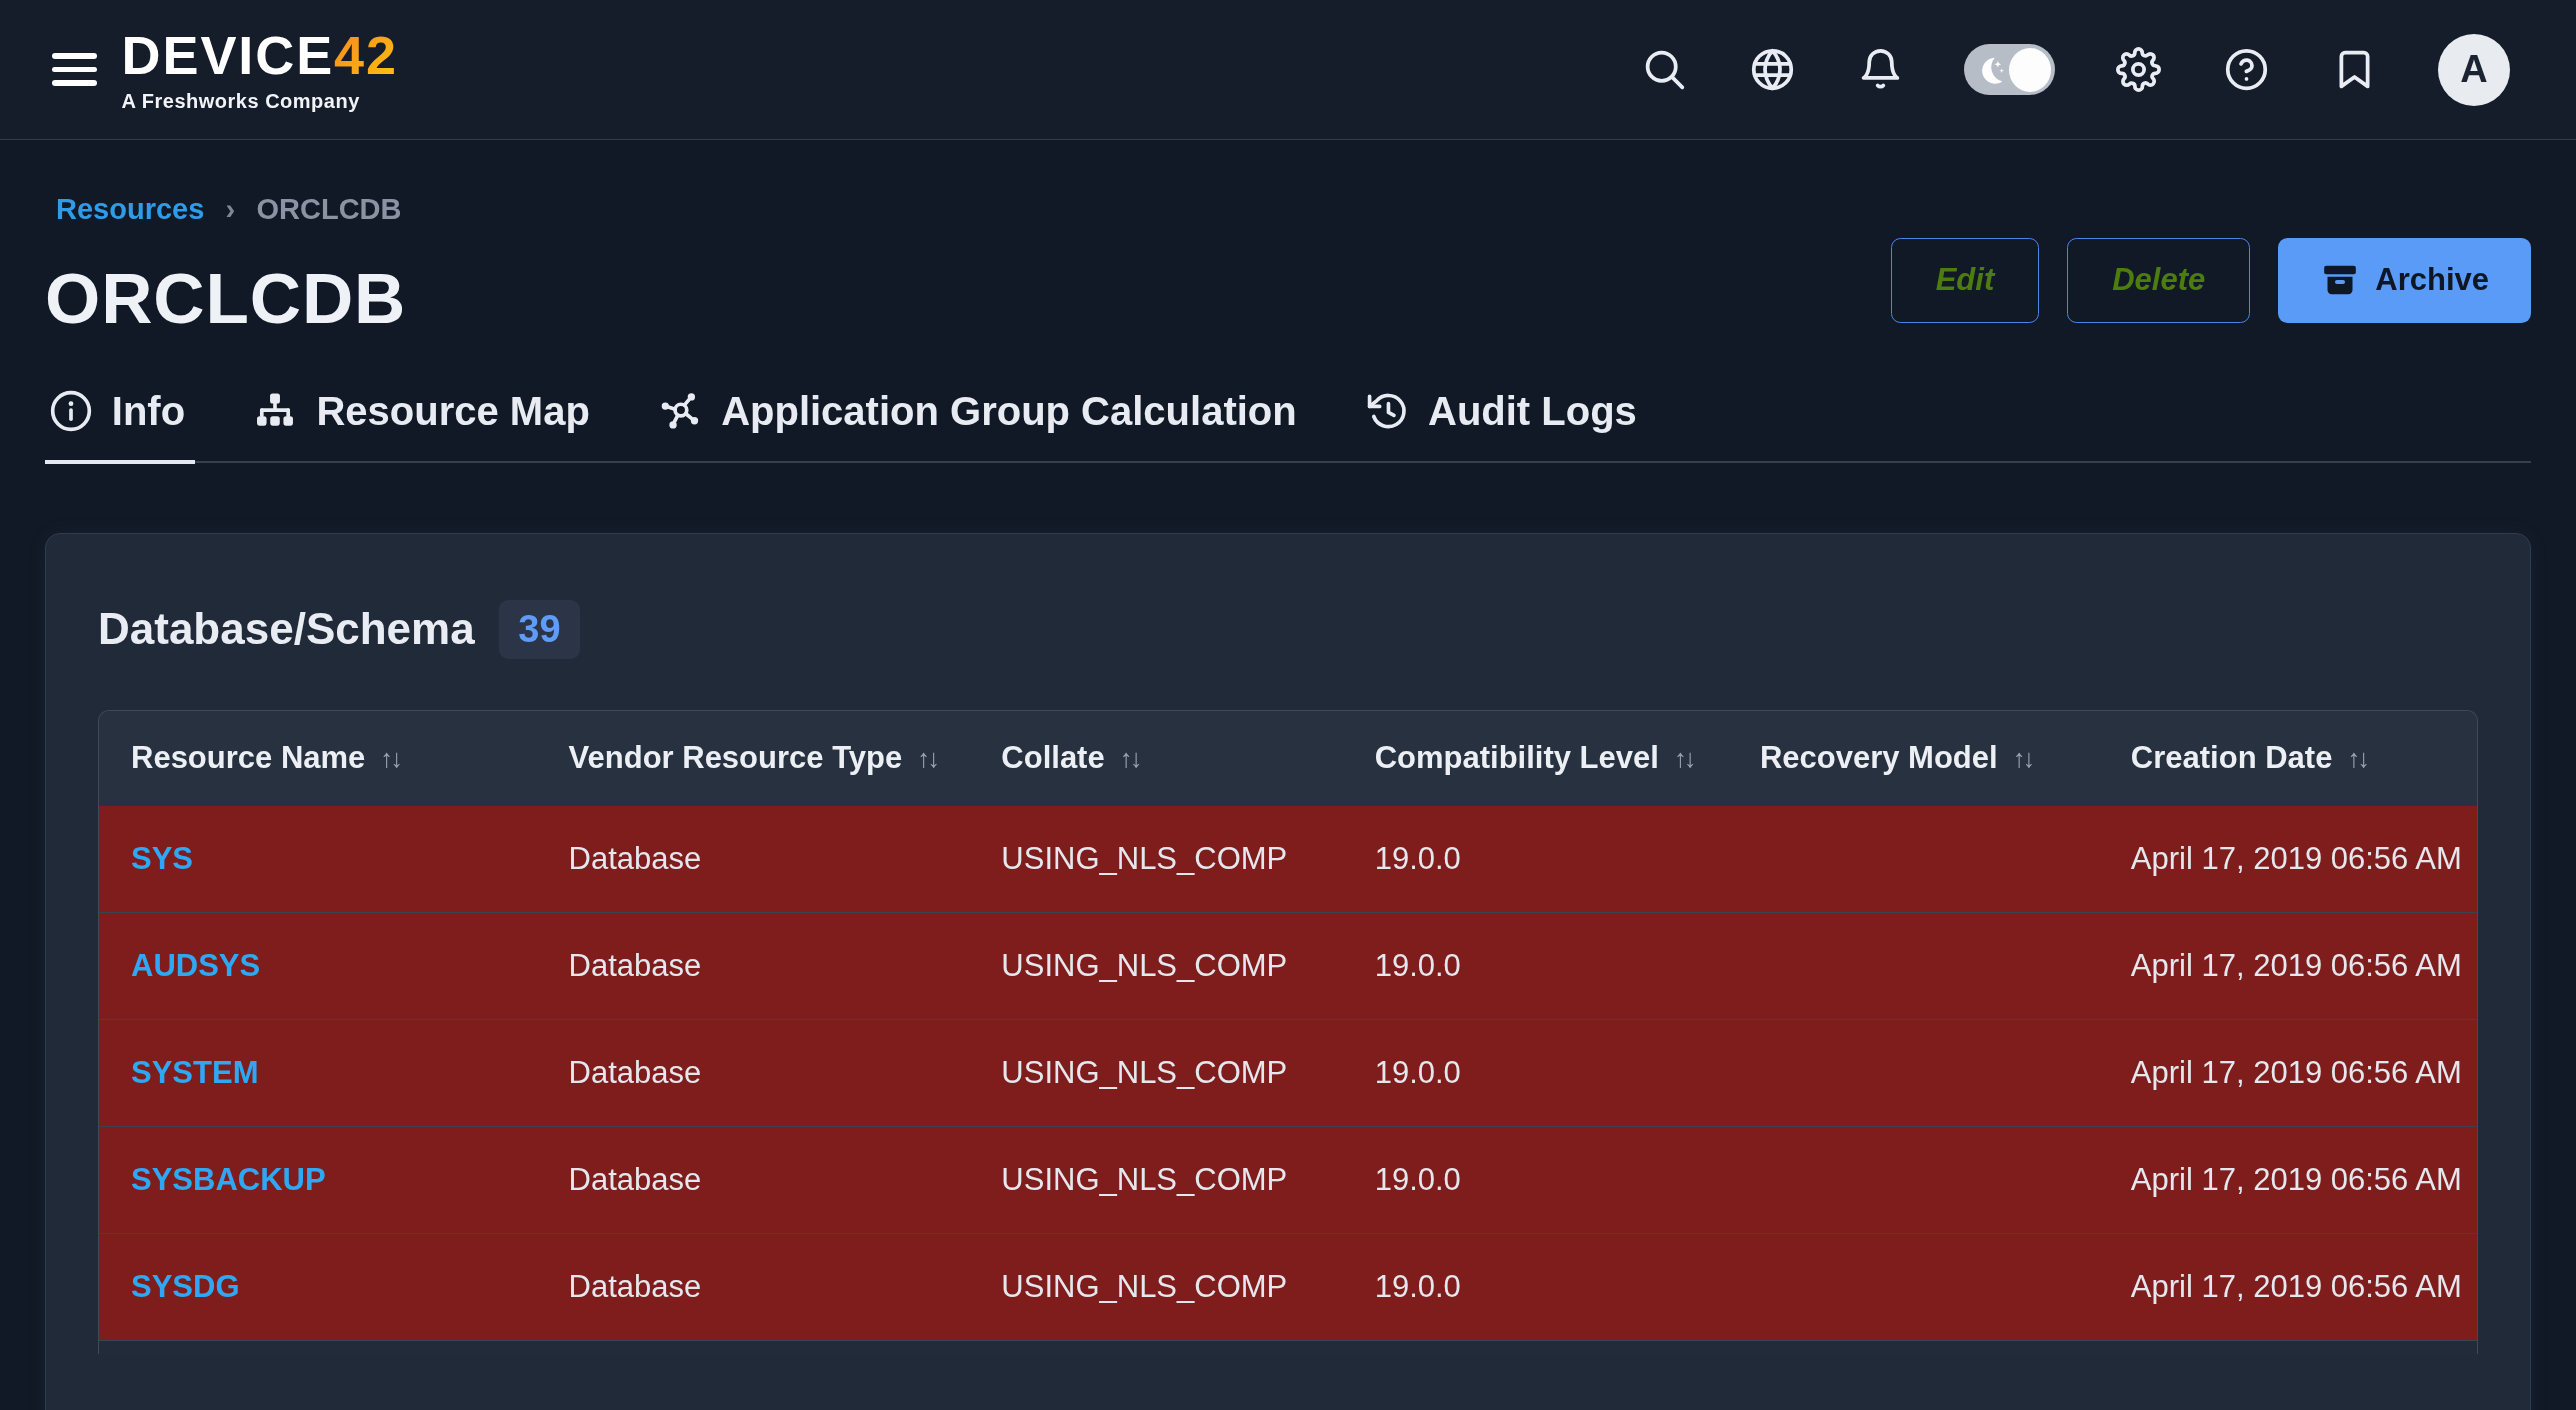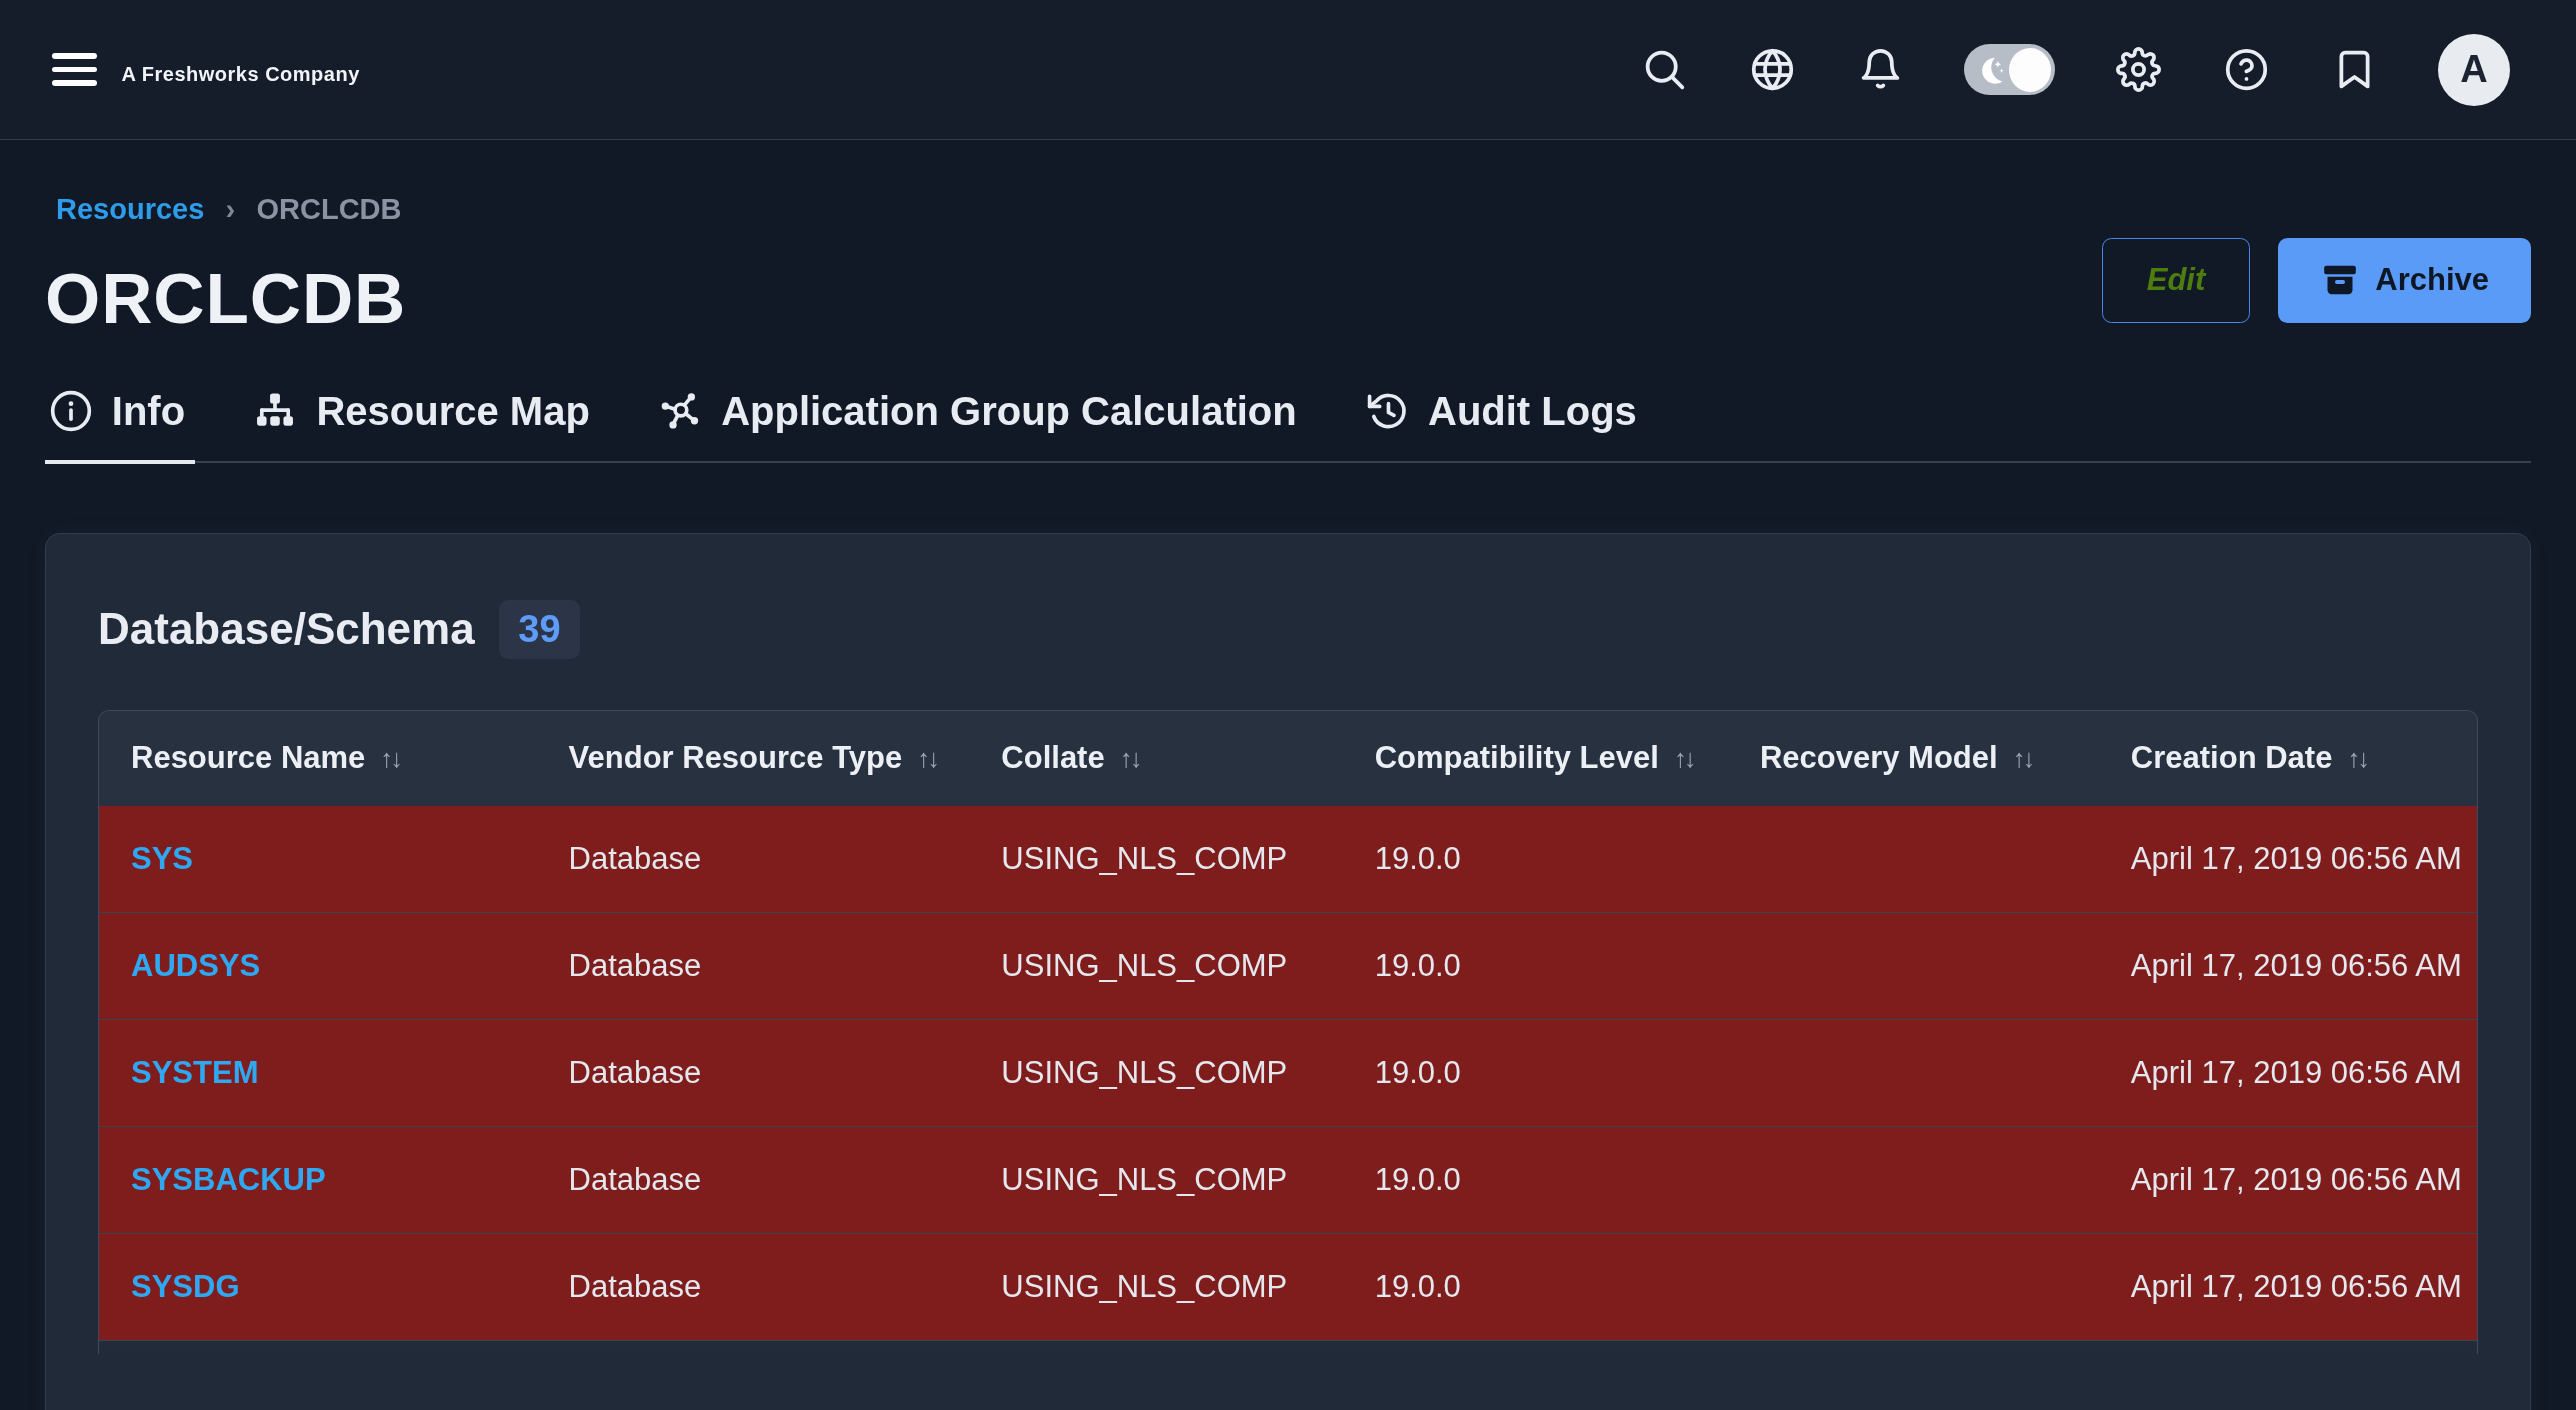--- a/index.html
+++ b/index.html
@@ -94,20 +94,21 @@
 </head>
 <body>
 
 <div class="navbar">
   <div class="hamburger">
     <span></span>
       <span></span>
       <span></span>
   </div>
   <div class="brand">
+    <div class="brand-name"><span>DEVICE</span><span class="brand-accent">42</span></div>
     <div class="brand-tagline">A Freshworks Company</div>
   </div>
   <div class="nav-spacer"></div>
   <div class="nav-icons">
     <div class="nav-icon">
       <svg viewBox="0 0 24 24">
           <circle cx="10.5" cy="10.5" r="7.5"></circle>
           <line x1="16.2" y1="16.2" x2="21.5" y2="21.5"></line>
         </svg>
     </div>
@@ -163,20 +164,21 @@
     <div>
       <div class="breadcrumb">
         <a class="crumb-link">Resources</a>
         <span class="sep">›</span>
         <span class="crumb-current">ORCLCDB</span>
       </div>
       <div class="page-title">ORCLCDB</div>
     </div>
     <div class="actions">
       <button class="btn btn-outline">Edit</button>
+      <button class="btn btn-outline">Delete</button>
       <button class="btn btn-primary">
         <svg viewBox="0 0 24 24">
           <rect x="2.5" y="3.5" width="19" height="5" rx="1.2" fill="#0e1726"></rect>
           <path d="M4.5 10h15v8a2.5 2.5 0 0 1-2.5 2.5H7A2.5 2.5 0 0 1 4.5 18z" fill="#0e1726"></path>
           <rect x="9" y="12" width="6" height="2.4" rx="1.2" fill="#5b9bf8"></rect>
         </svg>
         <span>Archive</span>
       </button>
     </div>
   </div>

